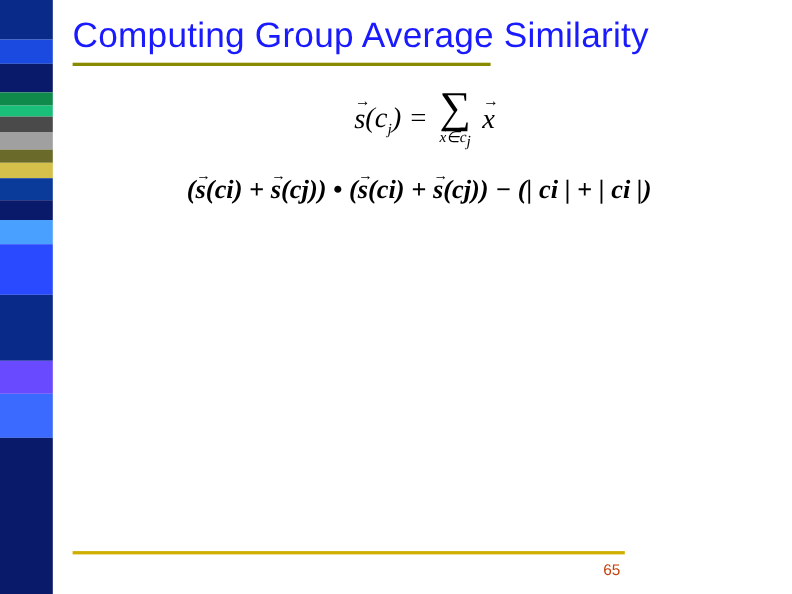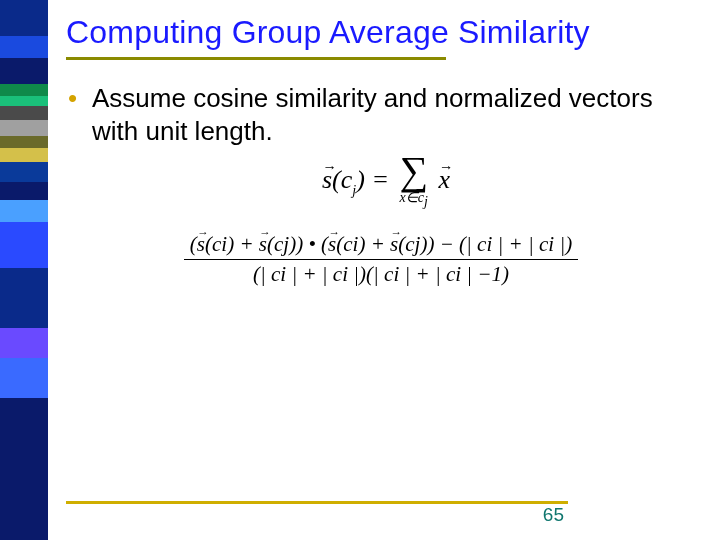--- a/index.html
+++ b/index.html
@@ -17,24 +17,24 @@
   .formula { font-family: "Times New Roman", Times, serif; font-style: italic; font-size: 26px; display: inline-block; }
   .formula .sub { font-size: 14px; vertical-align: sub; font-style: italic; }
   .sum-wrap { display: inline-block; vertical-align: middle; text-align: center; margin: 0 4px; }
   .sigma { font-size: 40px; font-style: normal; line-height: 0.8; }
   .sum-under { font-size: 14px; font-style: italic; display: block; margin-top: -2px; }
   .vec { position: relative; display: inline-block; }
   .vec::before { content: "→"; position: absolute; top: -0.62em; left: 0.04em; font-size: 0.55em; font-style: normal; }
   .frac-block { text-align: center; margin-top: 6px; }
   .sim-line { font-family: "Times New Roman", Times, serif; font-style: italic; font-size: 22px; display: inline-flex; align-items: center; gap: 6px; margin-left: -10px; }
   .frac { display: inline-block; text-align: center; vertical-align: middle; }
-  .frac .num, .frac .den { display: block; padding: 2px 6px; font-family: "Times New Roman", Times, serif; font-style: italic; font-size: 21px; white-space: nowrap; }
+  .frac .num, .frac .den { display: block; padding: 2px 6px; font-family: "Times New Roman", Times, serif; font-style: italic; font-size: 24px; white-space: nowrap; font-weight: bold; }
   .frac .den { border-top: 1.5px solid #000; }
   .footer-rule { position: absolute; left: 66px; right: 20px; bottom: 36px; height: 3px; background: #cfae00; }
-  .pagenum { position: absolute; right: 24px; bottom: 14px; font-size: 19px; color: #0f766e; }
+  .pagenum { position: absolute; right: 24px; bottom: 14px; font-size: 14px; color: #c2410c; }
 </style>
 </head>
 <body>
 
 <div class="slide">
 
   <div class="sidebar" id="sidebar">
       <div class="stripe" style="background: rgb(10, 42, 138); height: 36px;"></div>
       <div class="stripe" style="background: rgb(26, 74, 223); height: 22px;"></div>
       <div class="stripe" style="background: rgb(10, 26, 106); height: 26px;"></div>
@@ -52,21 +52,20 @@
       <div class="stripe" style="background: rgb(106, 74, 255); height: 30px;"></div>
       <div class="stripe" style="background: rgb(58, 106, 255); height: 40px;"></div>
       <div class="stripe" style="background: rgb(10, 26, 106); height: 142px;"></div>
     </div>
 
   <div class="content">
     <h1 class="title">Computing Group Average Similarity</h1>
     <div class="title-rule"></div>
 
     <ul class="bullets">
-      <li>Assume cosine similarity and normalized vectors with unit length.</li>
     </ul>
 
     <div class="formula-block">
       <span class="formula">
         <span class="vec"><span>s</span></span>(<span>c</span><span class="sub">j</span>)<span> = </span>
         <span class="sum-wrap">
           <span class="sigma">∑</span>
           <span class="sum-under">
             <span class="vec"><span>x</span></span><span>∈</span><span>c</span><span class="sub">j</span>
           </span>
@@ -75,23 +74,20 @@
       </span>
     </div>
 
 
     <div class="frac-block">
       <span class="sim-line">
         <span class="frac">
           <span class="num">
             (<span class="vec">s</span>(c<span class="sub">i</span>) + <span class="vec">s</span>(c<span class="sub">j</span>)) • (<span class="vec">s</span>(c<span class="sub">i</span>) + <span class="vec">s</span>(c<span class="sub">j</span>)) − (| c<span class="sub">i</span> | + | c<span class="sub">i</span> |)
           </span>
-          <span class="den">
-            (| c<span class="sub">i</span> | + | c<span class="sub">i</span> |)(| c<span class="sub">i</span> | + | c<span class="sub">i</span> | −1)
-          </span>
         </span>
       </span>
     </div>
   </div>
 
   <div class="footer-rule"></div>
   <div class="pagenum">65</div>
 </div>
 
 </body></html>

